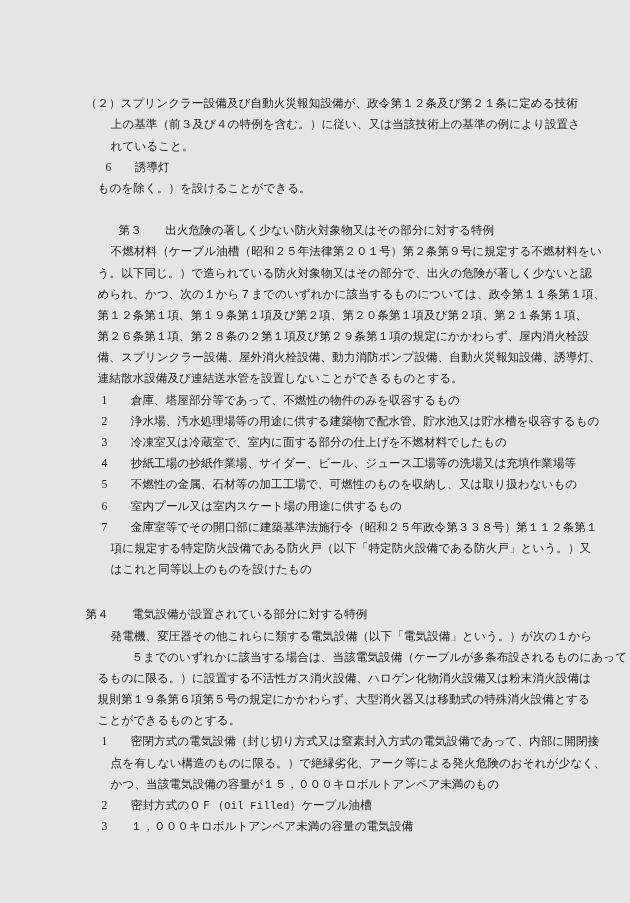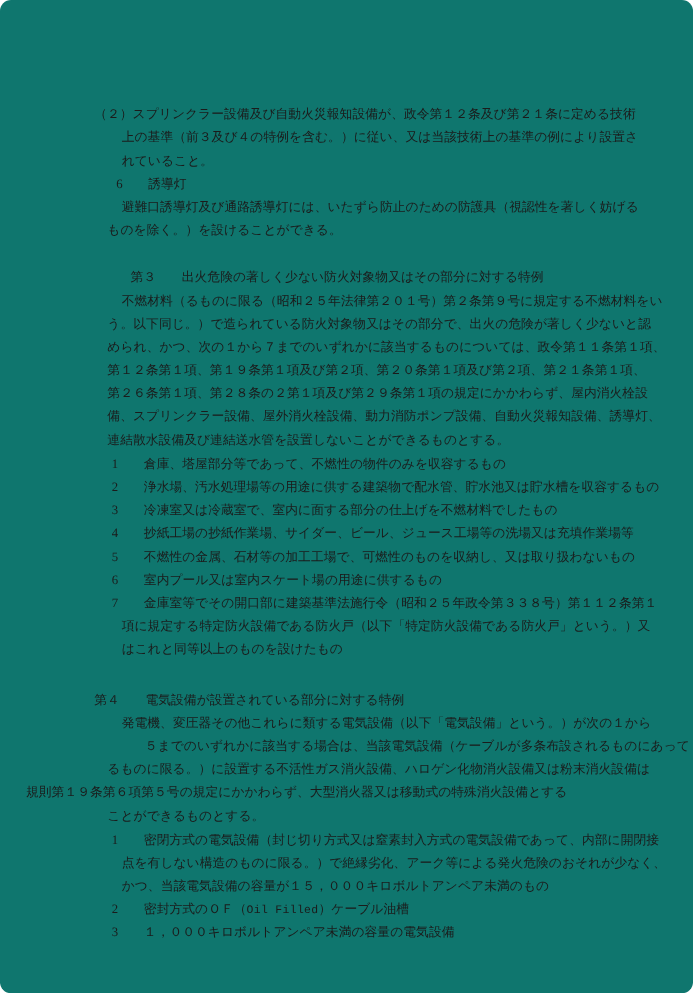--- a/index.html
+++ b/index.html
@@ -42,54 +42,51 @@
     font-family: "Liberation Mono", "DejaVu Sans Mono", monospace;
     font-size: 10.4px;
     letter-spacing: 0.3px;
   }
   .gap-md { height: 21px; }
   .gap-lg { height: 24px; }
 </style>
 </head>
 <body>
 
-<div id="page" style="background: #0f766e; color: rgb(27, 27, 27); border-radius: 10px;">
+<div id="page" style="background: #e5e5e5; color: rgb(27, 27, 27);">
   <div class="doc-body" style="padding-top:72px;">
 
     <div class="block">
       <div class="line" style="padding-left:62px;">
         <span>（２）</span><span>スプリンクラー設備及び自動火災報知設備が、政令第１２条及び第２１条に定める技術</span>
       </div>
       <div class="line" style="padding-left:87px;">
         <span>上の基準（前３及び４の特例を含む。）に従い、又は当該技術上の基準の例により設置さ</span>
       </div>
       <div class="line" style="padding-left:87px;">
         <span>れていること。</span>
       </div>
 
       <div class="line" style="padding-left:62px;margin-left:20px;">
         <span>6</span><span>　　</span><span>誘導灯</span>
       </div>
-      <div class="line" style="padding-left:87px;">
-        <span>避難口誘導灯及び通路誘導灯には、いたずら防止のための防護具（視認性を著しく妨げる</span>
-      </div>
       <div class="line" style="padding-left:74px;">
         <span>ものを除く。）を設けることができる。</span>
       </div>
     </div>
 
     <div class="gap-md"></div>
 
     <div class="block">
       <div class="line" style="padding-left:95px;">
         <span>第３</span><span>　　</span><span>出火危険の著しく少ない防火対象物又はその部分に対する特例</span>
       </div>
 
       <div class="line" style="padding-left:87px;">
-        <span>不燃材料（るものに限る（昭和２５年法律第２０１号）第２条第９号に規定する不燃材料をい</span>
+        <span>不燃材料（ケーブル油槽（昭和２５年法律第２０１号）第２条第９号に規定する不燃材料をい</span>
       </div>
       <div class="line" style="padding-left:74px;">
         <span>う。以下同じ。）で造られている防火対象物又はその部分で、出火の危険が著しく少ないと認</span>
       </div>
       <div class="line" style="padding-left:74px;">
         <span>められ、かつ、次の１から７までのいずれかに該当するものについては、政令第１１条第１項、</span>
       </div>
       <div class="line" style="padding-left:74px;">
         <span>第１２条第１項、第１９条第１項及び第２項、第２０条第１項及び第２項、第２１条第１項、</span>
       </div>
@@ -141,21 +138,21 @@
 
       <div class="line" style="padding-left:87px;">
         <span>発電機、変圧器その他これらに類する電気設備（以下「電気設備」という。）が次の１から</span>
       </div>
       <div class="line" style="padding-left:108px;">
         <span>５までのいずれかに該当する場合は、当該電気設備（ケーブルが多条布設されるものにあって</span>
       </div>
       <div class="line" style="padding-left:74px;">
         <span>るものに限る。）に設置する不活性ガス消火設備、ハロゲン化物消火設備又は粉末消火設備は</span>
       </div>
-      <div class="line" style="">
+      <div class="line" style="padding-left:74px;">
         <span>規則第１９条第６項第５号の規定にかかわらず、大型消火器又は移動式の特殊消火設備とする</span>
       </div>
       <div class="line" style="padding-left:74px;">
         <span>ことができるものとする。</span>
       </div>
 
       <div class="line" style="padding-left:78px;">
         <span>1</span><span>　　</span><span>密閉方式の電気設備（封じ切り方式又は窒素封入方式の電気設備であって、内部に開閉接</span>
       </div>
       <div class="line" style="padding-left:87px;">

